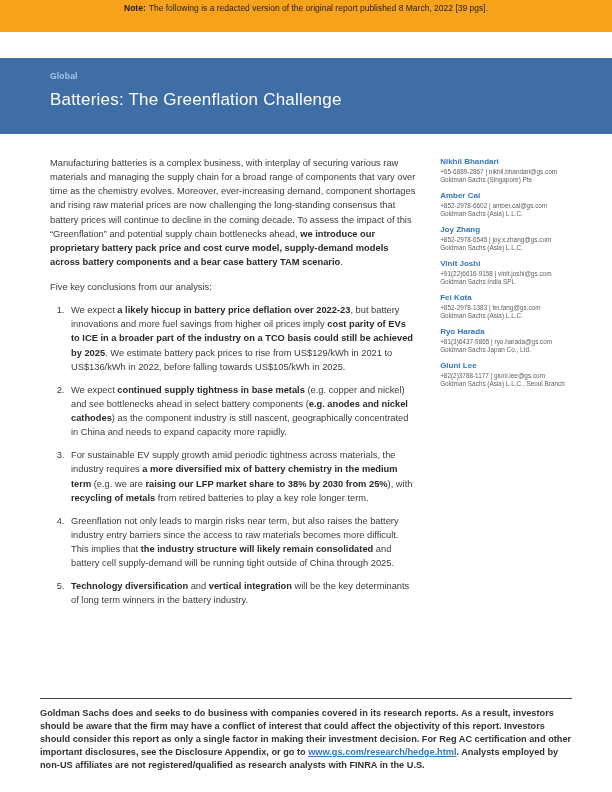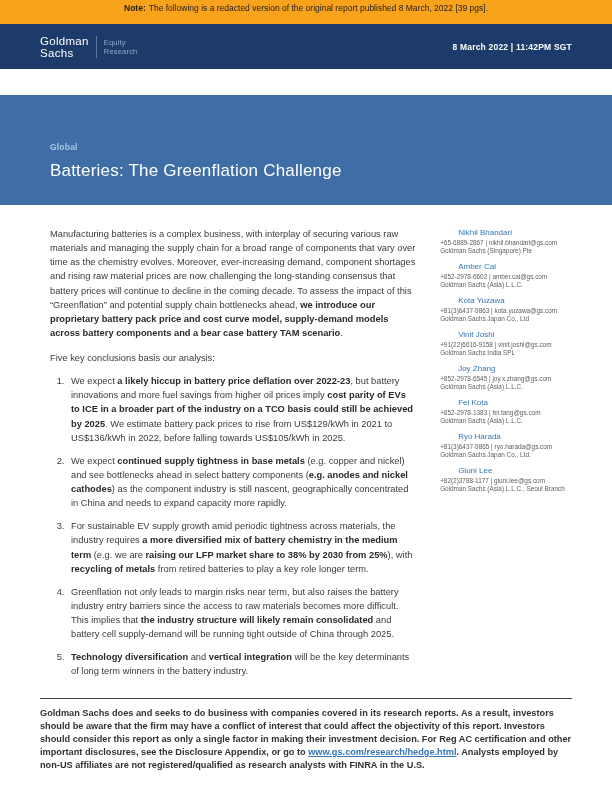--- a/index.html
+++ b/index.html
@@ -14,97 +14,83 @@
   }
   *{box-sizing:border-box;}
   html,body{margin:0;padding:0;background:#e8e8e8;}
   .page{
     width:612px;height:792px;margin:0 auto;background:#fff;
     position:relative;overflow:hidden;
     font-family:"Liberation Sans", sans-serif;color:var(--body-text);
   }
   
   .note-bar{
-    height:24px;background:var(--note-bar-bg);
+    height:32px;background:var(--note-bar-bg);
     text-align:center;font-size:8.5px;line-height:17px;color:#1F1F1F;
     white-space:nowrap;
   }
   .note-label{font-weight:bold;margin-right:3px;}
   
   .header{
     height:45px;background:var(--header-bg);
     display:flex;align-items:center;justify-content:space-between;
     padding:0 40px;
   }
   .logo-block{display:flex;align-items:center;}
   .logo-name{color:#FFFFFF;font-size:11.5px;line-height:12px;letter-spacing:.3px;font-weight:500;}
   .logo-divider{width:1px;height:22px;background:#5D77A0;margin:0 7px;}
   .logo-division{color:#8FA8C8;font-size:7.5px;line-height:9px;letter-spacing:.2px;}
   .header-date{color:#FFFFFF;font-size:8.5px;font-weight:bold;letter-spacing:.2px;}
   
   .banner{
     margin-top:26px;background:var(--banner-bg);
     padding:13px 40px 24px 50px;
   }
-  .eyebrow{color:var(--eyebrow-color);font-size:8.5px;font-weight:bold;margin-bottom:9px;letter-spacing:.2px;margin-top:34px;}
+  .eyebrow{color:var(--eyebrow-color);font-size:8.5px;font-weight:bold;margin-bottom:9px;letter-spacing:.2px;}
   .title{color:#FFFFFF;font-size:17px;font-weight:normal;margin:0;letter-spacing:.2px;}
   
   .content{display:flex;padding:22px 40px 0 50px;}
   .main-col{width:372px;font-size:9.3px;line-height:1.52;color:var(--body-text);}
   .main-col b, .main-col .b{font-weight:bold;color:#2A2A2A;}
   .intro{margin:0 0 11px 0;}
   .lead-in{margin:0 0 9px 0;}
   .key-list{margin:0;padding-left:17px;}
   .key-list li{margin-bottom:9px;padding-left:4px;}
   .key-list li::marker{color:var(--body-text);}
   
   .analysts{margin-left:24px;width:134px;padding-top:1px;}
   .analyst{margin-bottom:7px;}
-  .analyst-name{color:var(--accent-blue);font-size:8px;font-weight:normal;line-height:10px;margin-bottom:1px;margin-left:18px;}
+  .analyst-name{color:var(--accent-blue);font-size:8px;font-weight:bold;line-height:10px;margin-bottom:1px;}
   .analyst-contact{font-size:6.4px;line-height:8px;color:var(--muted-text);word-wrap:break-word;}
   .analyst-firm{font-size:6.4px;line-height:8px;color:var(--muted-text);}
   
   .footer{position:absolute;left:40px;right:40px;bottom:20px;}
   .footer-rule{border:none;border-top:1px solid #444;margin:0 0 8px 0;}
   .footer-text{font-size:9.2px;line-height:1.42;color:#333;margin:0;font-weight:bold;}
   .rich-link{color:var(--accent-blue);text-decoration:underline;cursor:pointer;}
 </style>
 </head>
 <body>
 
 <div class="page">
 
   <div class="note-bar">
     <span class="note-label">Note:</span><span>The following is a redacted version of the original report published 8 March, 2022 [39 pgs].</span>
   </div>
 
-  <div class="header">
-    <div class="logo-block">
-      <div class="logo-name">
-        <div>Goldman</div>
-        <div>Sachs</div>
-      </div>
-      <div class="logo-divider"></div>
-      <div class="logo-division">
-        <div>Equity</div>
-        <div>Research</div>
-      </div>
-    </div>
-    <div class="header-date">8 March 2022 | 11:42PM SGT</div>
-  </div>
 
   <div class="banner">
     <div class="eyebrow">Global</div>
     <h1 class="title">Batteries: The Greenflation Challenge</h1>
   </div>
 
   <div class="content">
     <div class="main-col">
       <p class="intro"><span>Manufacturing batteries is a complex business, with interplay of securing various raw materials and managing the supply chain for a broad range of components that vary over time as the chemistry evolves. Moreover, ever-increasing demand, component shortages and rising raw material prices are now challenging the long-standing consensus that battery prices will continue to decline in the coming decade. To assess the impact of this “Greenflation” and potential supply chain bottlenecks ahead, </span><span class="b">we introduce our proprietary battery pack price and cost curve model, supply-demand models across battery components and a bear case battery TAM scenario</span><span>.</span></p>
-      <p class="lead-in">Five key conclusions basis our analysis:</p>
+      <p class="lead-in">Five key conclusions from our analysis:</p>
       <ol class="key-list">
         <li><span>We expect </span><span class="b">a likely hiccup in battery price deflation over 2022-23</span><span>, but battery innovations and more fuel savings from higher oil prices imply </span><span class="b">cost parity of EVs to ICE in a broader part of the industry on a TCO basis could still be achieved by 2025</span><span>. We estimate battery pack prices to rise from US$129/kWh in 2021 to US$136/kWh in 2022, before falling towards US$105/kWh in 2025.</span></li>
         <li><span>We expect </span><span class="b">continued supply tightness in base metals</span><span> (e.g. copper and nickel) and see bottlenecks ahead in select battery components (</span><span class="b">e.g. anodes and nickel cathodes</span><span>) as the component industry is still nascent, geographically concentrated in China and needs to expand capacity more rapidly.</span></li>
         <li><span>For sustainable EV supply growth amid periodic tightness across materials, the industry requires </span><span class="b">a more diversified mix of battery chemistry in the medium term</span><span> (e.g. we are </span><span class="b">raising our LFP market share to 38% by 2030 from 25%</span><span>), with </span><span class="b">recycling of metals</span><span> from retired batteries to play a key role longer term.</span></li>
         <li><span>Greenflation not only leads to margin risks near term, but also raises the battery industry entry barriers since the access to raw materials becomes more difficult. This implies that </span><span class="b">the industry structure will likely remain consolidated</span><span> and battery cell supply-demand will be running tight outside of China through 2025.</span></li>
         <li><span class="b">Technology diversification</span><span> and </span><span class="b">vertical integration</span><span> will be the key determinants of long term winners in the battery industry.</span></li>
       </ol>
     </div>
 
     <aside class="analysts">
@@ -112,33 +98,28 @@
         <div class="analyst-name">Nikhil Bhandari</div>
         <div class="analyst-contact">+65-6889-2867 | nikhil.bhandari@gs.com</div>
         <div class="analyst-firm">Goldman Sachs (Singapore) Pte</div>
       </div>
       <div class="analyst">
         <div class="analyst-name">Amber Cai</div>
         <div class="analyst-contact">+852-2978-6602 | amber.cai@gs.com</div>
         <div class="analyst-firm">Goldman Sachs (Asia) L.L.C.</div>
       </div>
       <div class="analyst">
-        <div class="analyst-name">Kota Yuzawa</div>
-        <div class="analyst-contact">+81(3)6437-9863 | kota.yuzawa@gs.com</div>
-        <div class="analyst-firm">Goldman Sachs Japan Co., Ltd</div>
+        <div class="analyst-name">Joy Zhang</div>
+        <div class="analyst-contact">+852-2978-6545 | joy.x.zhang@gs.com</div>
+        <div class="analyst-firm">Goldman Sachs (Asia) L.L.C.</div>
       </div>
       <div class="analyst">
         <div class="analyst-name">Vinit Joshi</div>
         <div class="analyst-contact">+91(22)6616-9158 | vinit.joshi@gs.com</div>
         <div class="analyst-firm">Goldman Sachs India SPL</div>
-      </div>
-      <div class="analyst">
-        <div class="analyst-name">Joy Zhang</div>
-        <div class="analyst-contact">+852-2978-6545 | joy.x.zhang@gs.com</div>
-        <div class="analyst-firm">Goldman Sachs (Asia) L.L.C.</div>
       </div>
       <div class="analyst">
         <div class="analyst-name">Fei Kota</div>
         <div class="analyst-contact">+852-2978-1383 | fei.fang@gs.com</div>
         <div class="analyst-firm">Goldman Sachs (Asia) L.L.C.</div>
       </div>
       <div class="analyst">
         <div class="analyst-name">Ryo Harada</div>
         <div class="analyst-contact">+81(3)6437-9865 | ryo.harada@gs.com</div>
         <div class="analyst-firm">Goldman Sachs Japan Co., Ltd.</div>

